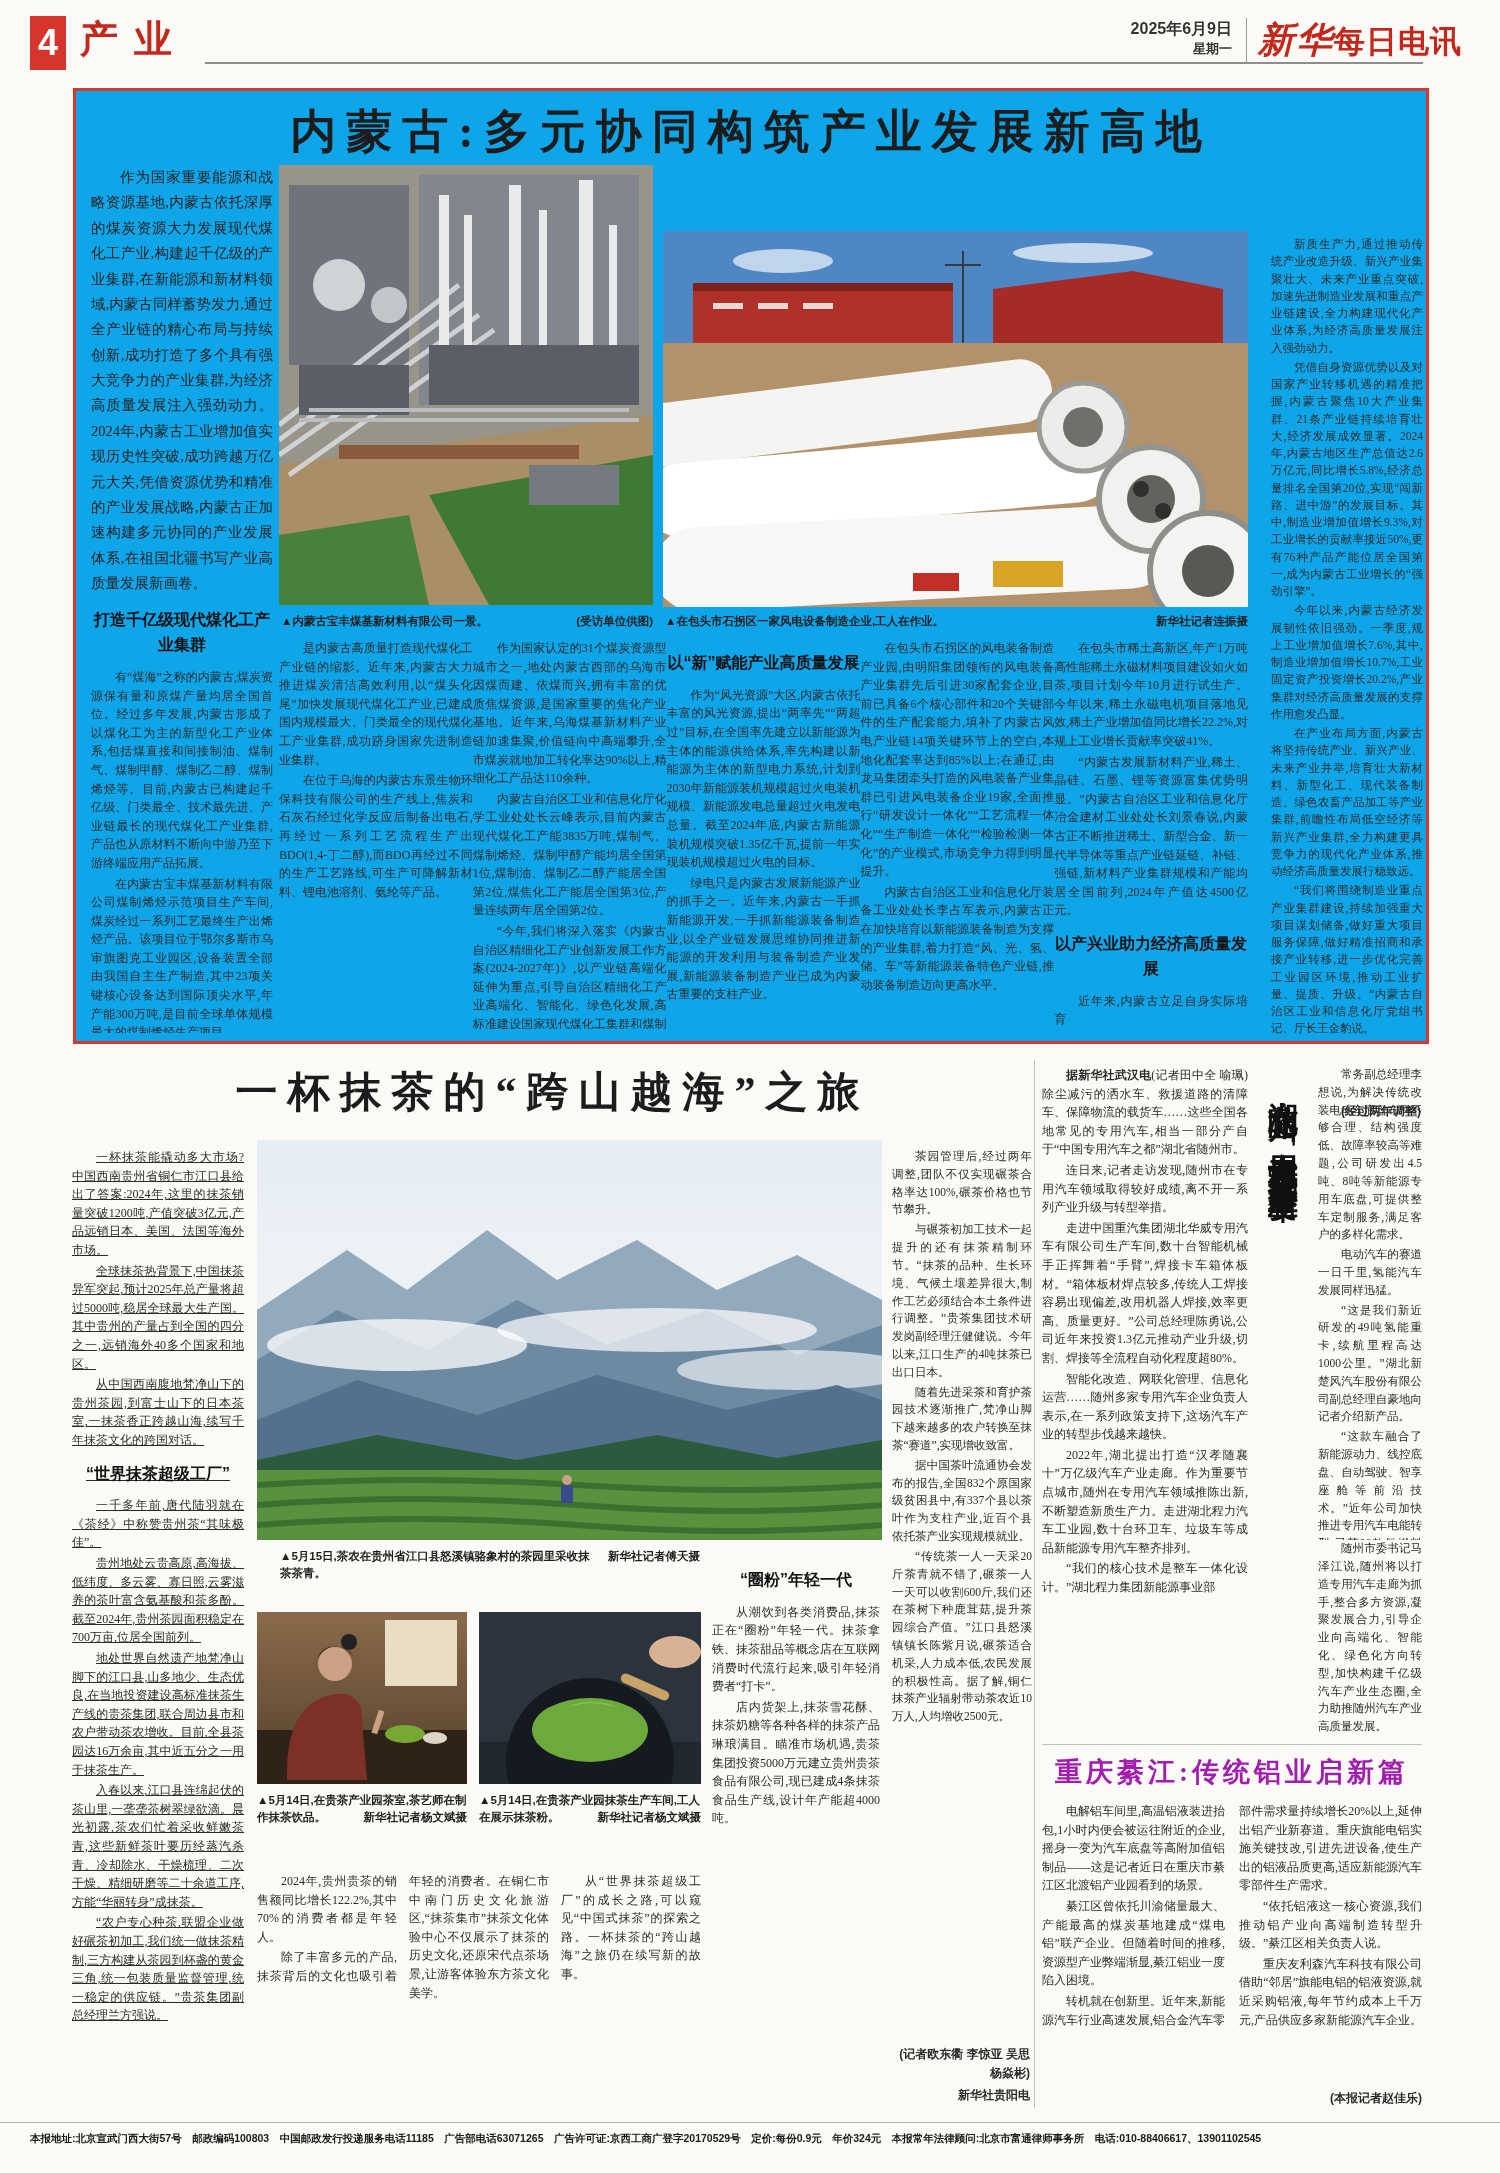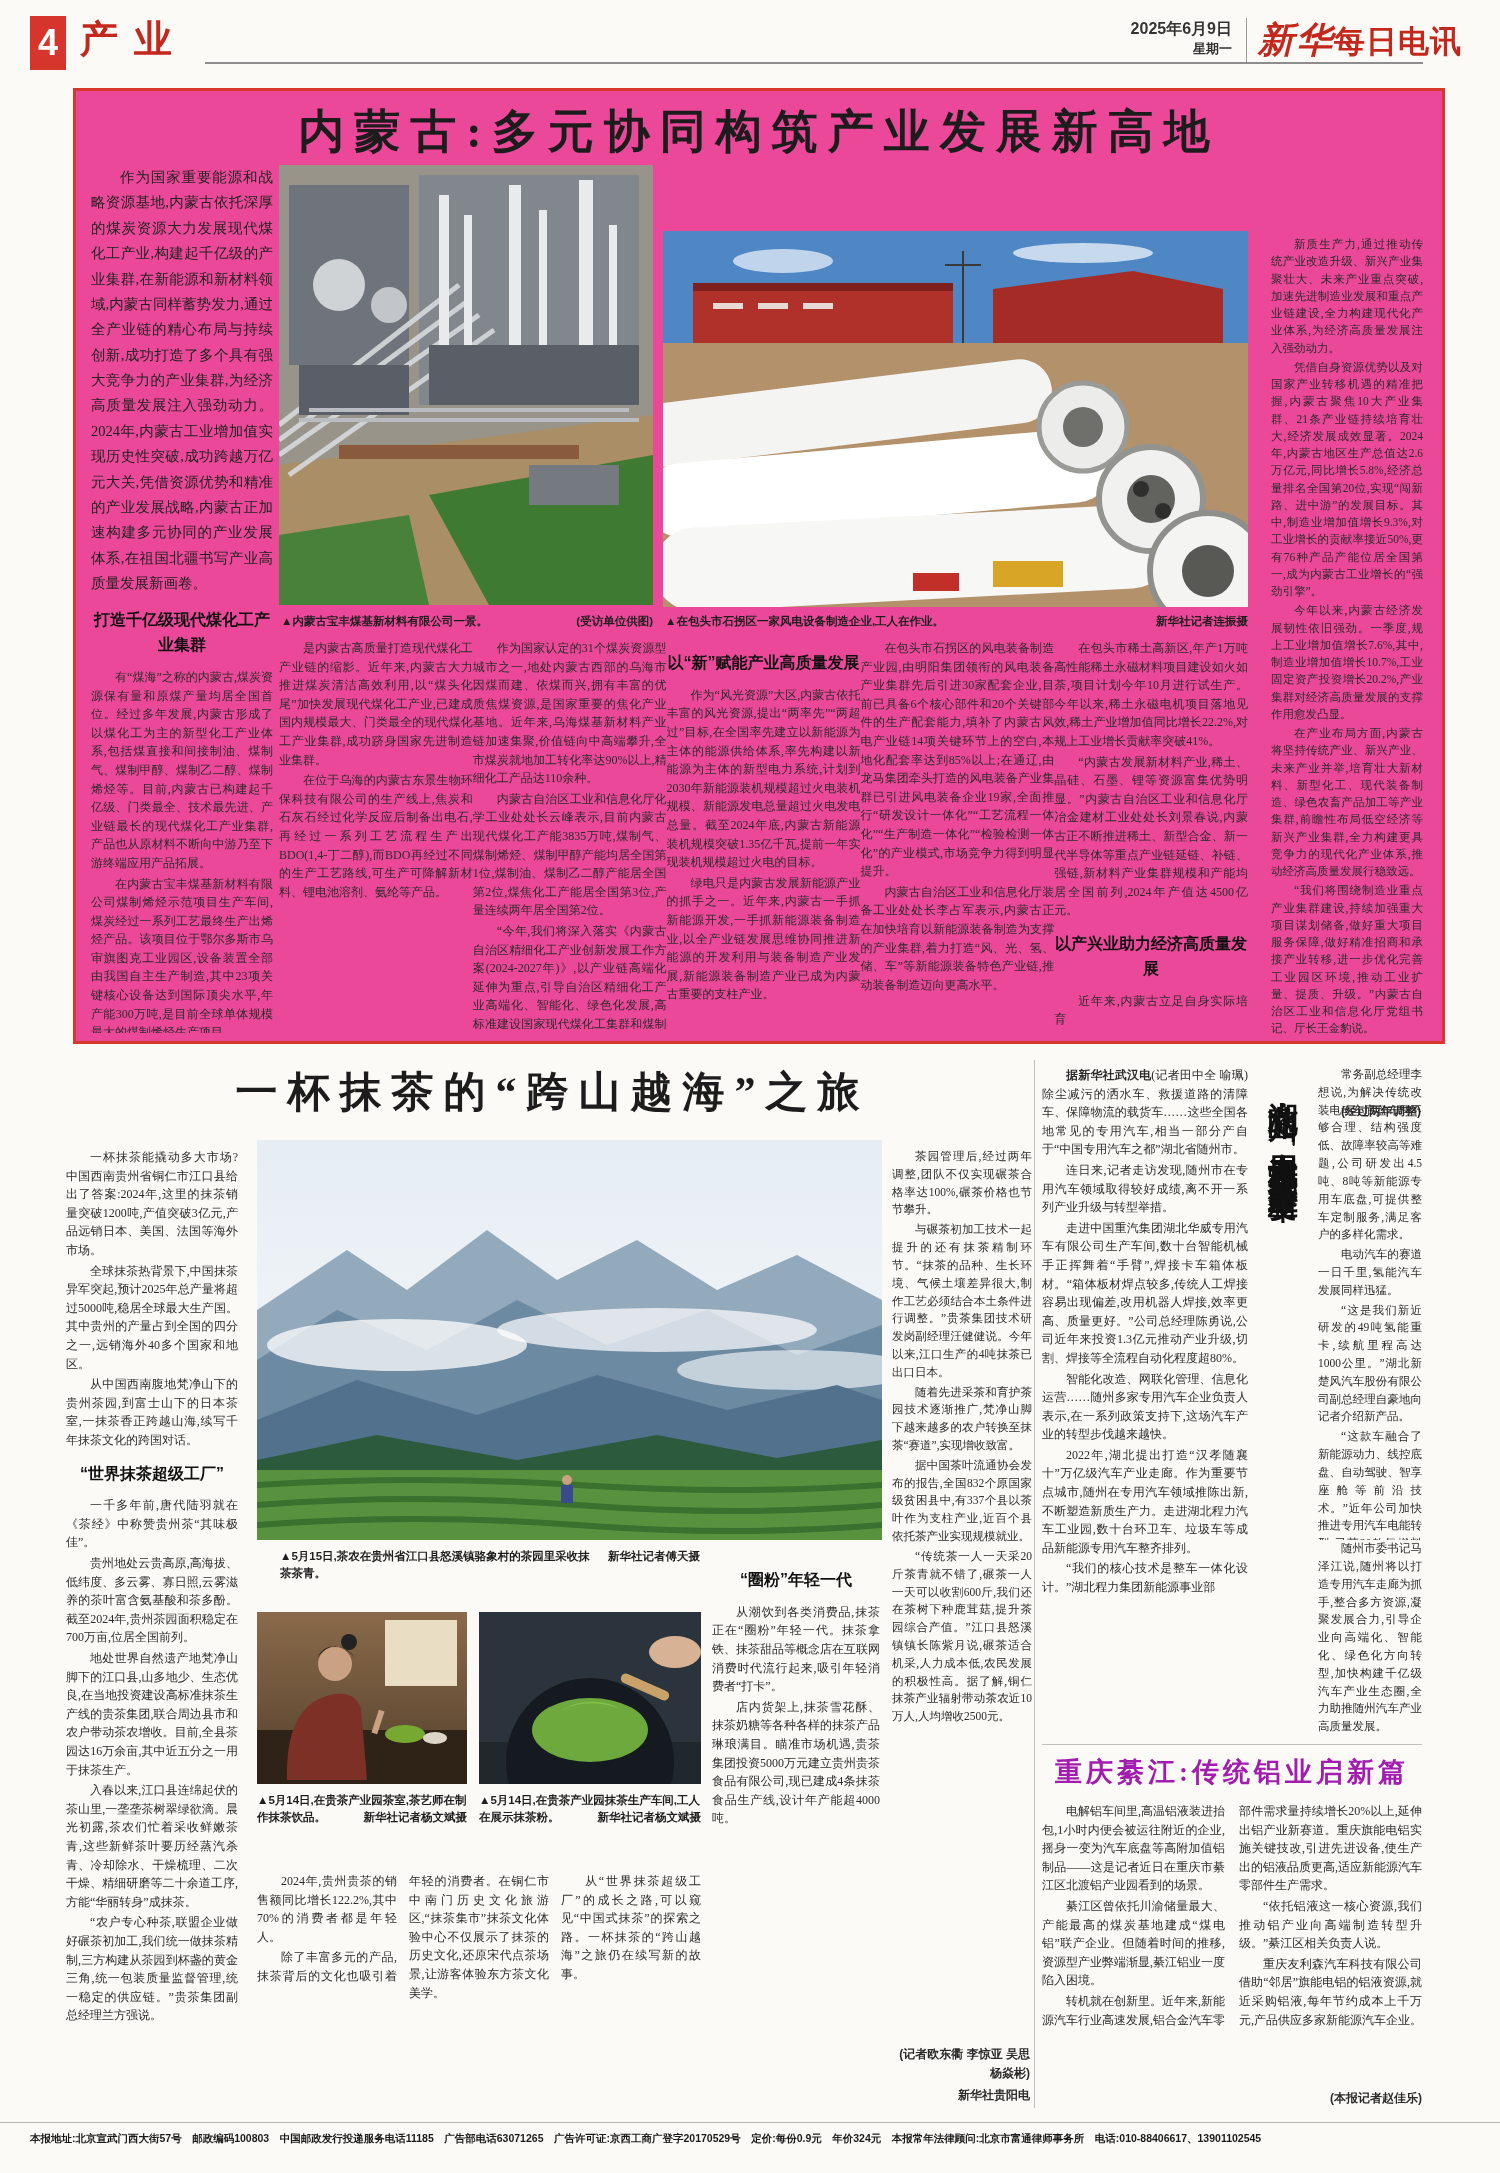--- a/index.html
+++ b/index.html
@@ -12,21 +12,21 @@
           font-weight:bold;font-size:36px;text-align:center;line-height:54px;}
   .section-title{left:80px;top:14px;font-size:38px;font-weight:bold;color:#c4281c;letter-spacing:16px;}
   .header-rule{left:205px;top:62px;width:1218px;height:2px;background:#8d8d8d;}
   .date-block{left:1020px;top:18px;width:212px;text-align:right;font-size:16px;font-weight:bold;color:#333;line-height:1.4;}
   .date-block .weekday{font-size:13px;}
   .header-divider{left:1246px;top:18px;width:1px;height:44px;background:#999;}
   .masthead{left:1258px;top:16px;color:#c4281c;font-weight:bold;white-space:nowrap;}
   .masthead .script{font-style:italic;font-size:36px;letter-spacing:2px;}
   .masthead .rest{font-size:31px;letter-spacing:1px;}
   
-  .main-box{left:73px;top:88px;width:1350px;height:950px;border:3px solid #d6382c;background:#ec4899;padding-left:16px;}
+  .main-box{left:73px;top:88px;width:1350px;height:950px;border:3px solid #d6382c;background:#0ea5e9;}
   .main-headline{left:0;top:10px;width:100%;text-align:center;font-size:46px;font-weight:bold;
                  letter-spacing:10px;color:#1c1c1c;}
   .col{overflow:hidden;font-size:12px;line-height:1.55;text-align:justify;}
   .para{text-indent:2em;margin:0 0 2px 0;}
   .intro-para{text-indent:2em;font-size:14.5px;line-height:1.75;color:#222;margin:0 0 6px 0;}
   .subhead{font-family:"Liberation Sans","DejaVu Sans",sans-serif;font-weight:bold;font-size:16px;
            text-align:center;margin:12px 0 10px 0;color:#101010;text-indent:0;}
   .colA{left:15px;top:74px;width:182px;height:868px;}
   .photo{position:absolute;display:block;}
   .caption{position:absolute;font-family:"Liberation Sans","DejaVu Sans",sans-serif;font-weight:bold;
@@ -34,21 +34,21 @@
   .caption .credit{white-space:nowrap;}
   .mcols{left:203px;top:548px;width:969px;height:390px;display:flex;}
   .mcol{flex:1 1 0;overflow:hidden;font-size:12px;line-height:1.55;text-align:justify;}
   .colF{left:1195px;top:145px;width:152px;height:884px;display:flex;flex-direction:column;font-size:11.5px;line-height:1.5;text-align:justify;}
   .colF .flow{flex:1 1 auto;overflow:hidden;}
   .byline{font-family:"Liberation Sans","DejaVu Sans",sans-serif;font-weight:bold;text-align:right;
           font-size:12px;padding:4px 2px 0 0;}
   
   .tea-headline{left:75px;top:1064px;width:955px;text-align:center;font-size:42px;font-weight:bold;
                 letter-spacing:10px;color:#1c1c1c;}
-  .teaA{left:66px;top:1148px;width:172px;height:957px;}
+  .teaA{left:72px;top:1148px;width:172px;height:957px;text-decoration:underline;}
   .teaE{left:712px;top:1556px;width:168px;height:549px;}
   .teaF{left:892px;top:1148px;width:140px;height:957px;display:flex;flex-direction:column;font-size:11.5px;}
   .teaF .flow{flex:1 1 auto;overflow:hidden;}
   .tea-bottom{left:257px;top:1872px;width:444px;height:233px;column-count:3;column-gap:12px;}
   
   .vline{position:absolute;width:1px;background:#c2c0bc;}
   .hline{position:absolute;height:1px;background:#c2c0bc;}
   .sz-left{left:1042px;top:1066px;width:206px;height:672px;}
   .sz-title{left:1256px;top:1078px;width:54px;height:645px;writing-mode:vertical-rl;text-orientation:upright;
             font-size:30px;font-weight:bold;color:#111;letter-spacing:3px;line-height:54px;text-align:justify;}

